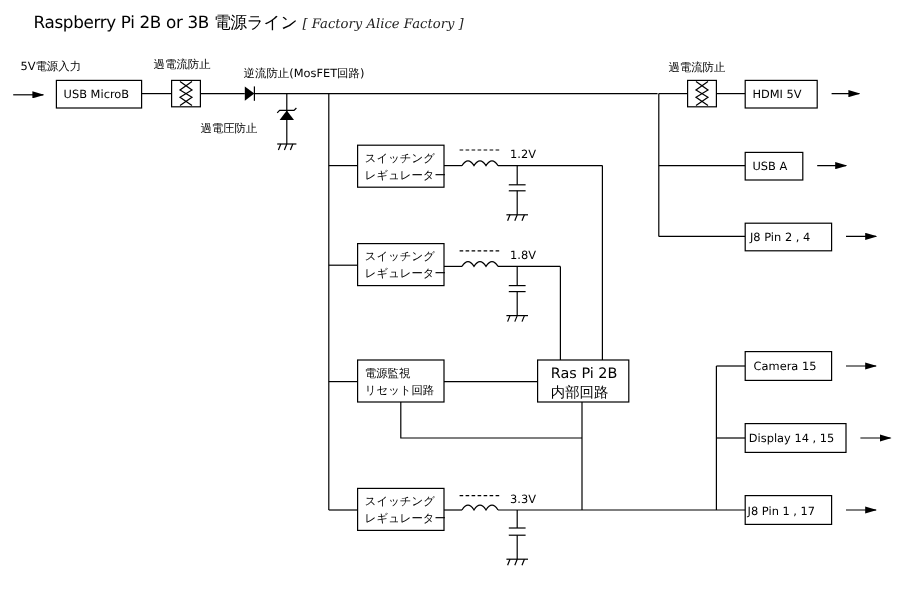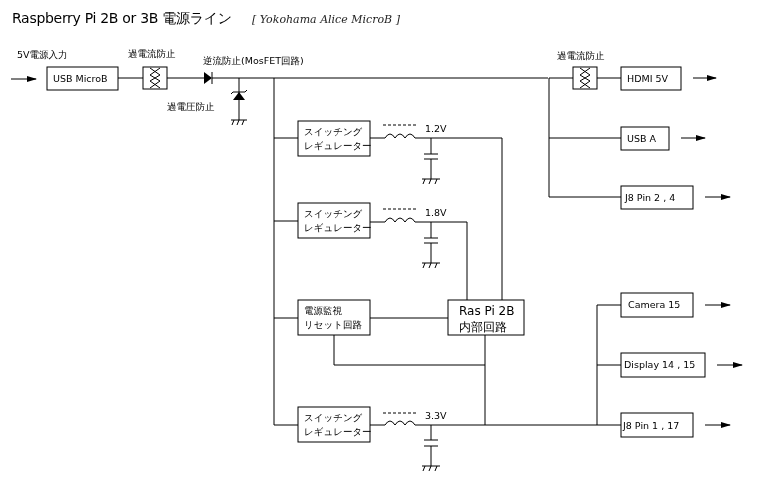--- a/index.html
+++ b/index.html
@@ -1,28 +1,28 @@
 <!DOCTYPE html>
 <html><head>
 <meta charset="utf-8">
 <style>
   html,body{margin:0;padding:0;background:#fff;}
   body{width:759px;height:495px;overflow:hidden;position:relative;font-family:"DejaVu Sans",sans-serif;color:#000;}
-  #title{position:absolute;left:12px;top:10px;font-size:14px;font-family:"DejaVu Sans",sans-serif;letter-spacing:-0.3px;}
+  #title{position:absolute;left:28px;top:10px;font-size:14px;font-family:"DejaVu Sans",sans-serif;letter-spacing:-0.3px;}
   #subtitle{position:absolute;left:252px;top:13px;font-size:11px;font-style:italic;font-family:"DejaVu Serif",serif;color:#222;}
   svg{position:absolute;left:0;top:0;}
   svg text{font-family:"DejaVu Sans",sans-serif;font-size:9.5px;fill:#000;}
   .box{fill:#fff;stroke:#000;stroke-width:1;}
   .ln{stroke:#000;stroke-width:1;fill:none;}
 </style>
 </head>
 <body>
 
 <div id="title">Raspberry Pi 2B or 3B 電源ライン</div>
-<div id="subtitle">[ Yokohama Alice MicroB ]</div>
+<div id="subtitle">[ Factory Alice Factory ]</div>
 
 <svg width="759" height="495" viewBox="0 0 759 495">
   <defs>
     <marker id="ah" markerWidth="10" markerHeight="6" refX="9" refY="3" orient="auto">
       <path d="M0,0 L10,3 L0,6 Z" fill="#000"></path>
     </marker>
   </defs>
 
   <text x="17" y="58">5V電源入力</text>
   <line class="ln" x1="11" y1="79" x2="36" y2="79" marker-end="url(#ah)"></line>

